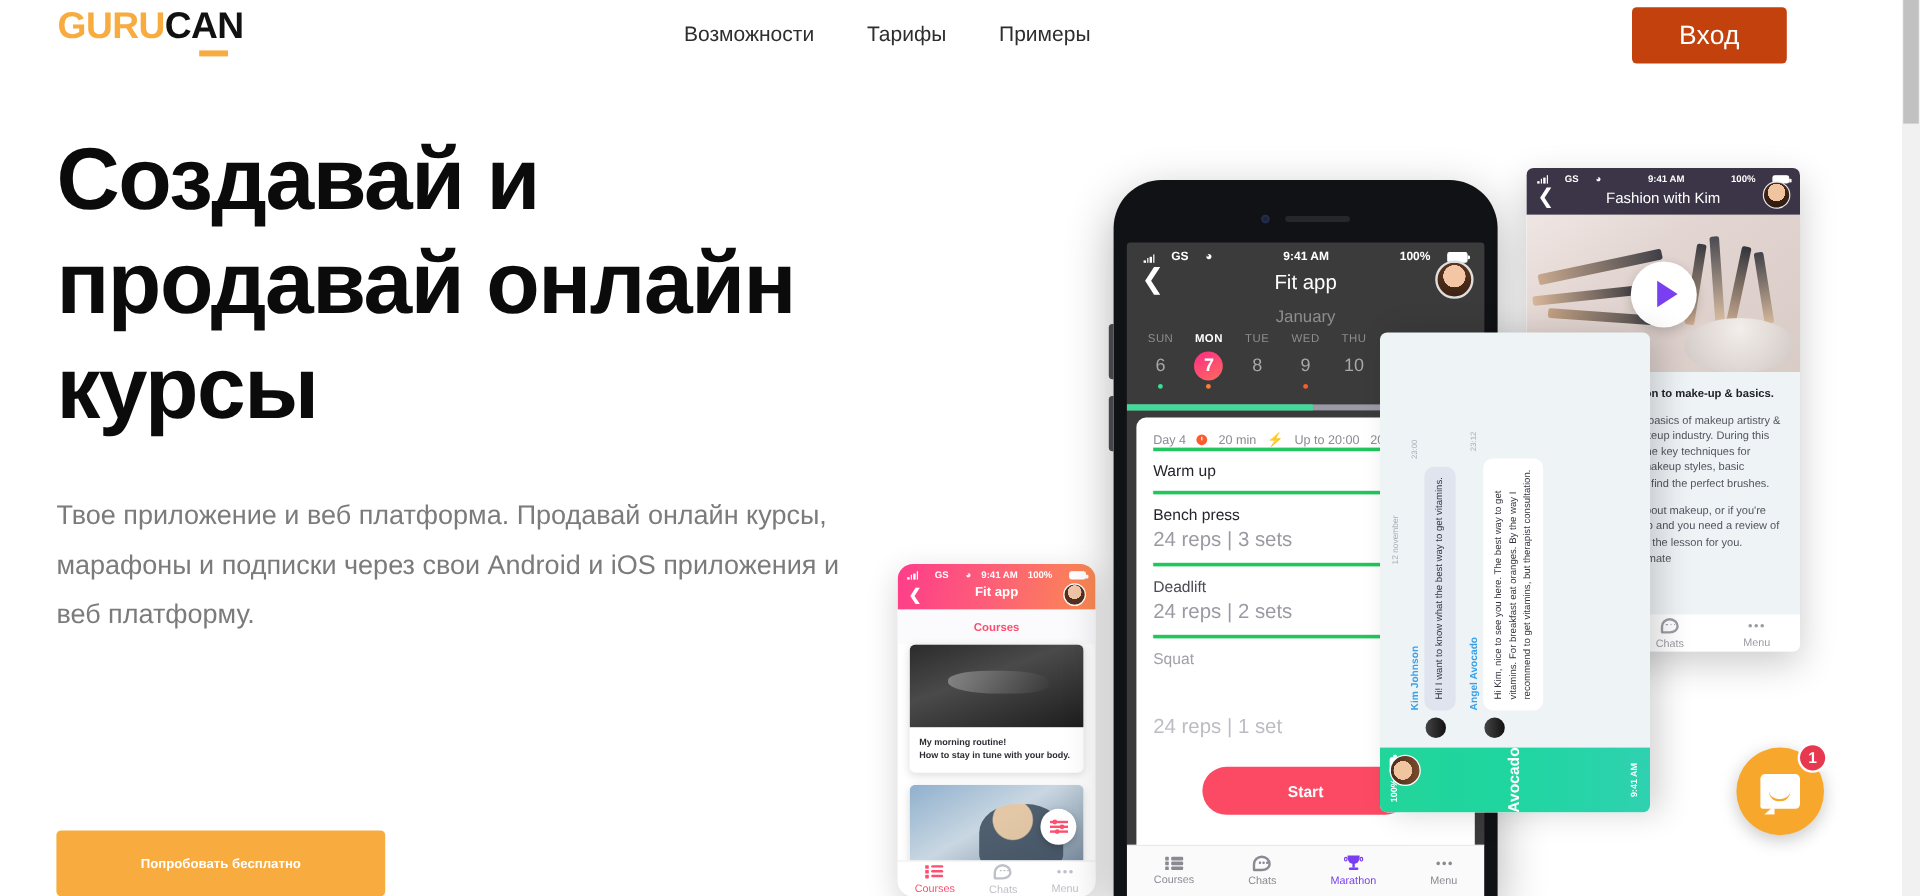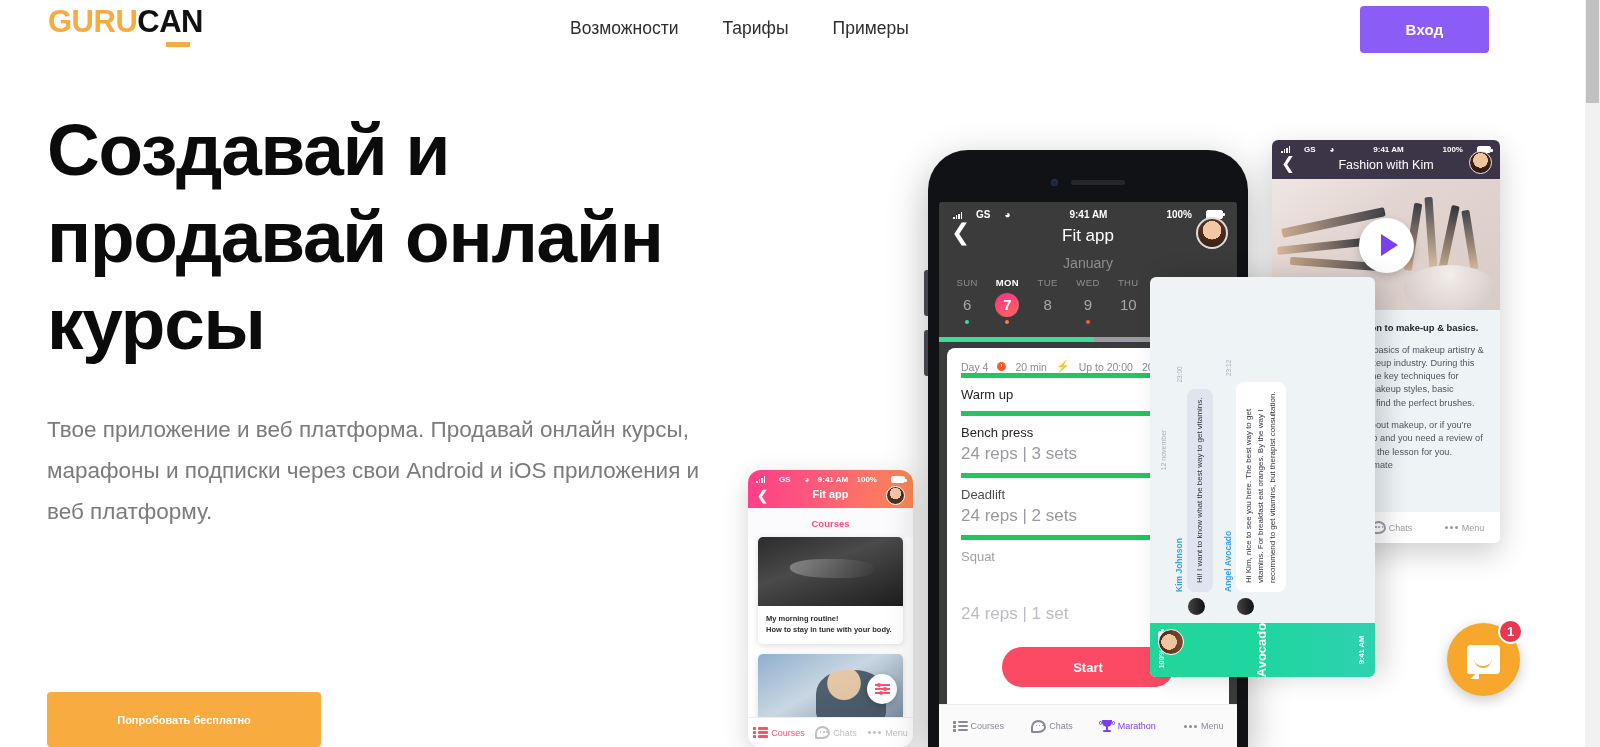--- a/index.html
+++ b/index.html
@@ -16,22 +16,22 @@
   .logo { position: absolute; left: 48px; top: 4px; font-size: 31px; font-weight: bold; letter-spacing: -0.5px; }
   .logo .guru { color: #f8ab3f; }
   .logo .can { color: #111111; }
   .logo-underline { position:absolute; left: 118px; top: 38px; width: 24px; height: 5px; background:#f8ab3f; }
 
   .nav { position: absolute; left: 570px; top: 18px; display: flex; gap: 44px; }
   .nav a { color: #2e2e2e; font-size: 17.5px; text-decoration: none; }
 
   .login-btn {
     position: absolute; left: 1360px; top: 6px; width: 129px; height: 47px;
-    background: #8b5cf6; color: #ffffff; border: none; border-radius: 4px;
-    font-size: 15px; font-weight: bold; font-family: "Liberation Sans", sans-serif;
+    background: #c2410c; color: #ffffff; border: none; border-radius: 4px;
+    font-size: 22px; font-weight: normal; font-family: "Liberation Sans", sans-serif;
     cursor: pointer; letter-spacing: .2px;
   }
 
   
   .hero-title {
     position: absolute; left: 47px; top: 106px; width: 740px;
     font-size: 73px; line-height: 87px; font-weight: bold; color: #0b0b0b;
     letter-spacing: -1.2px;
   }
   .hero-sub {
@@ -49,21 +49,21 @@
   .statusbar { display:flex; align-items:center; justify-content:space-between; font-size:8px; font-weight:bold; color:#fff; }
   .sb-left { display:flex; align-items:center; gap:14px; }
   .bars { display:flex; align-items:flex-end; gap:1px; height:7px; }
   .bars i { width:1.5px; background:#fff; display:block; }
   .bars i:nth-child(1){height:2.5px} .bars i:nth-child(2){height:4px}
   .bars i:nth-child(3){height:5.5px} .bars i:nth-child(4){height:7px}
   .battery { display:inline-block; width:14px; height:7px; border:1px solid #fff; border-radius:2px; position:relative; background:#fff; }
   .battery:after{ content:""; position:absolute; right:-3px; top:2px; width:2px; height:3px; background:#fff; border-radius:0 1px 1px 0;}
 
   .tabbar { display:flex; align-items:center; justify-content:space-around; height:100%; }
-  .tabitem { display:flex; flex-direction:row; align-items:center; gap:3px; }
+  .tabitem { display:flex; flex-direction:column; align-items:center; gap:3px; }
   .tablabel { font-size:9px; }
   .ic-list { width:15px; height:11px; position:relative; }
   .ic-list b { position:absolute; left:0; width:3px; height:3px; border-radius:.5px; }
   .ic-list s { position:absolute; left:5px; width:10px; height:2.5px; text-decoration:none; border-radius:1px; }
   .ic-bubble { width:15px; height:13px; border-radius:50% 50% 50% 10%/55% 55% 45% 10%; border:2px solid currentColor; position:relative; }
   .ic-bubble em { position:absolute; top:3px; left:2.5px; width:8px; height:2px; display:flex; justify-content:space-between; }
   .ic-bubble em u { width:1.6px; height:1.6px; background:currentColor; border-radius:50%; text-decoration:none; }
   .ic-dots { width:15px; height:12px; display:flex; align-items:center; justify-content:center; gap:2px; }
   .ic-dots i { width:3px; height:3px; border-radius:50%; background:currentColor; }
   .ic-trophy { width:15px; height:13px; position:relative; }
@@ -137,21 +137,21 @@
   .pb-dot { width:4px; height:4px; border-radius:50%; margin:3px auto 0; }
   .pb-check { font-size:11px; color:#fd7d3c; margin-top:0px; }
   .pb-progress { height:5px; background:#9b9ba7; display:flex; margin-top:7px; }
   .pb-progress i { display:block; height:100%; background:#3ddc97; }
   .pb-sheet { background:#fff; border-radius:8px; margin:6px 8px 0; padding:12px 14px 0; height:100%; }
   .pb-meta { display:flex; align-items:center; gap:9px; font-size:10.5px; color:#8b8b93; flex-wrap:nowrap; }
   .pb-meta .ic-clock { width:9px; height:9px; border-radius:50%; background:#fd5a2d; display:inline-block; position:relative; }
   .pb-meta .ic-clock:after { content:""; position:absolute; left:4px; top:2px; width:1px; height:3px; background:#fff; }
   .pb-meta .ic-bolt { color:#fd5a2d; font-size:11px; }
   .pb-day-title { color:#fd4a64; font-size:17.5px; font-weight:bold; margin:7px 0 14px; }
-  .ex-row { display:flex; align-items:flex-start; justify-content:space-between; padding:9px 0 9px; border-top:5px solid #22c55e; }
+  .ex-row { display:flex; align-items:flex-start; justify-content:space-between; padding:9px 0 9px; border-top:3px solid #22c55e; }
   .ex-row:first-of-type { border-top:none; }
   .ex-name { font-size:13px; color:#24242c; }
   .ex-sub  { font-size:17px; color:#9a9aa3; margin-top:4px; }
   .ex-row.dim .ex-name { color:#4b4b54; }
   .ex-row.off .ex-name { color:#a0a0a8; } .ex-row.off .ex-sub { color:#bcbcc4;margin-top:40px; }
   .pb-start { display:block; width:172px; height:40px; margin:14px auto 0; border:none; border-radius:21px;
       background:#fd4a64; color:#fff; font-size:13px; font-weight:bold; font-family:"Liberation Sans",sans-serif; cursor:pointer; }
   .pb-tabs { position:absolute; left:0; right:0; bottom:0; height:43px; background:#fafafa; border-top:1px solid #eaeaea; color:#8a8a93; }
   .pb-tabs .tabitem.active { color:#7b3ff2; }
   .pb-scroll { position:absolute; right:11px; top:230px; width:4px; height:160px; border-radius:2px; background:#d9d9e0; }

